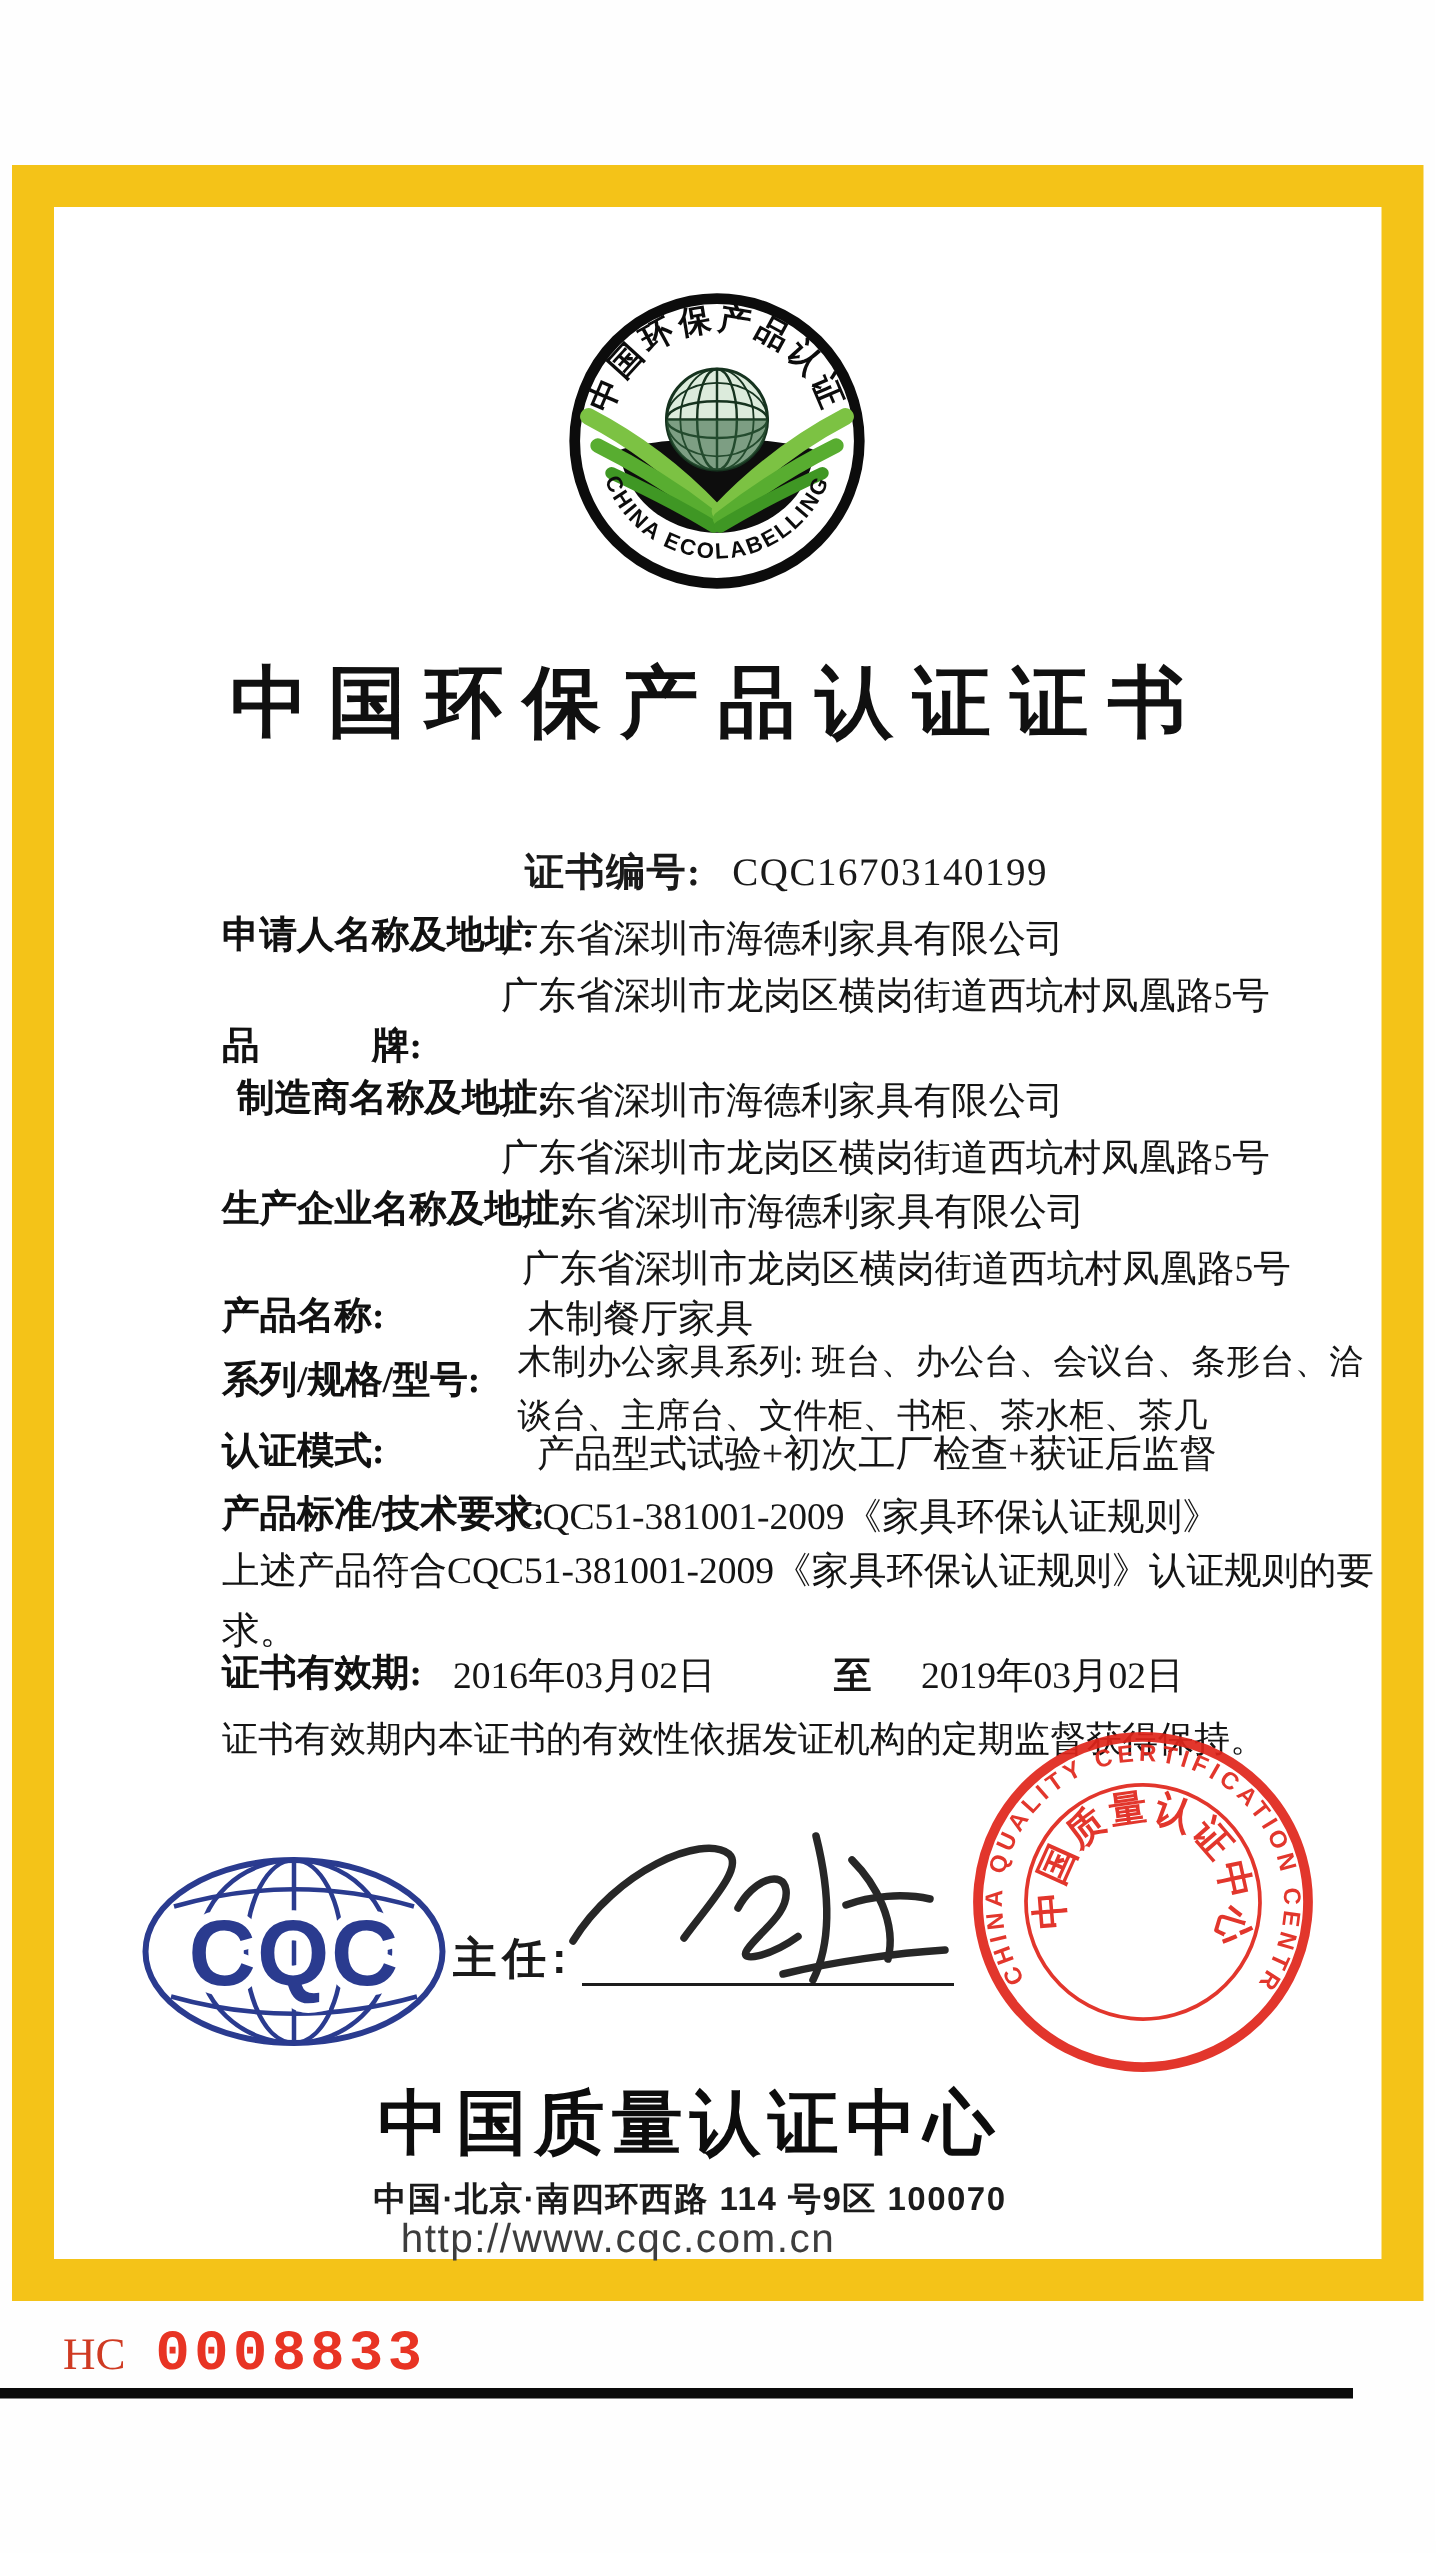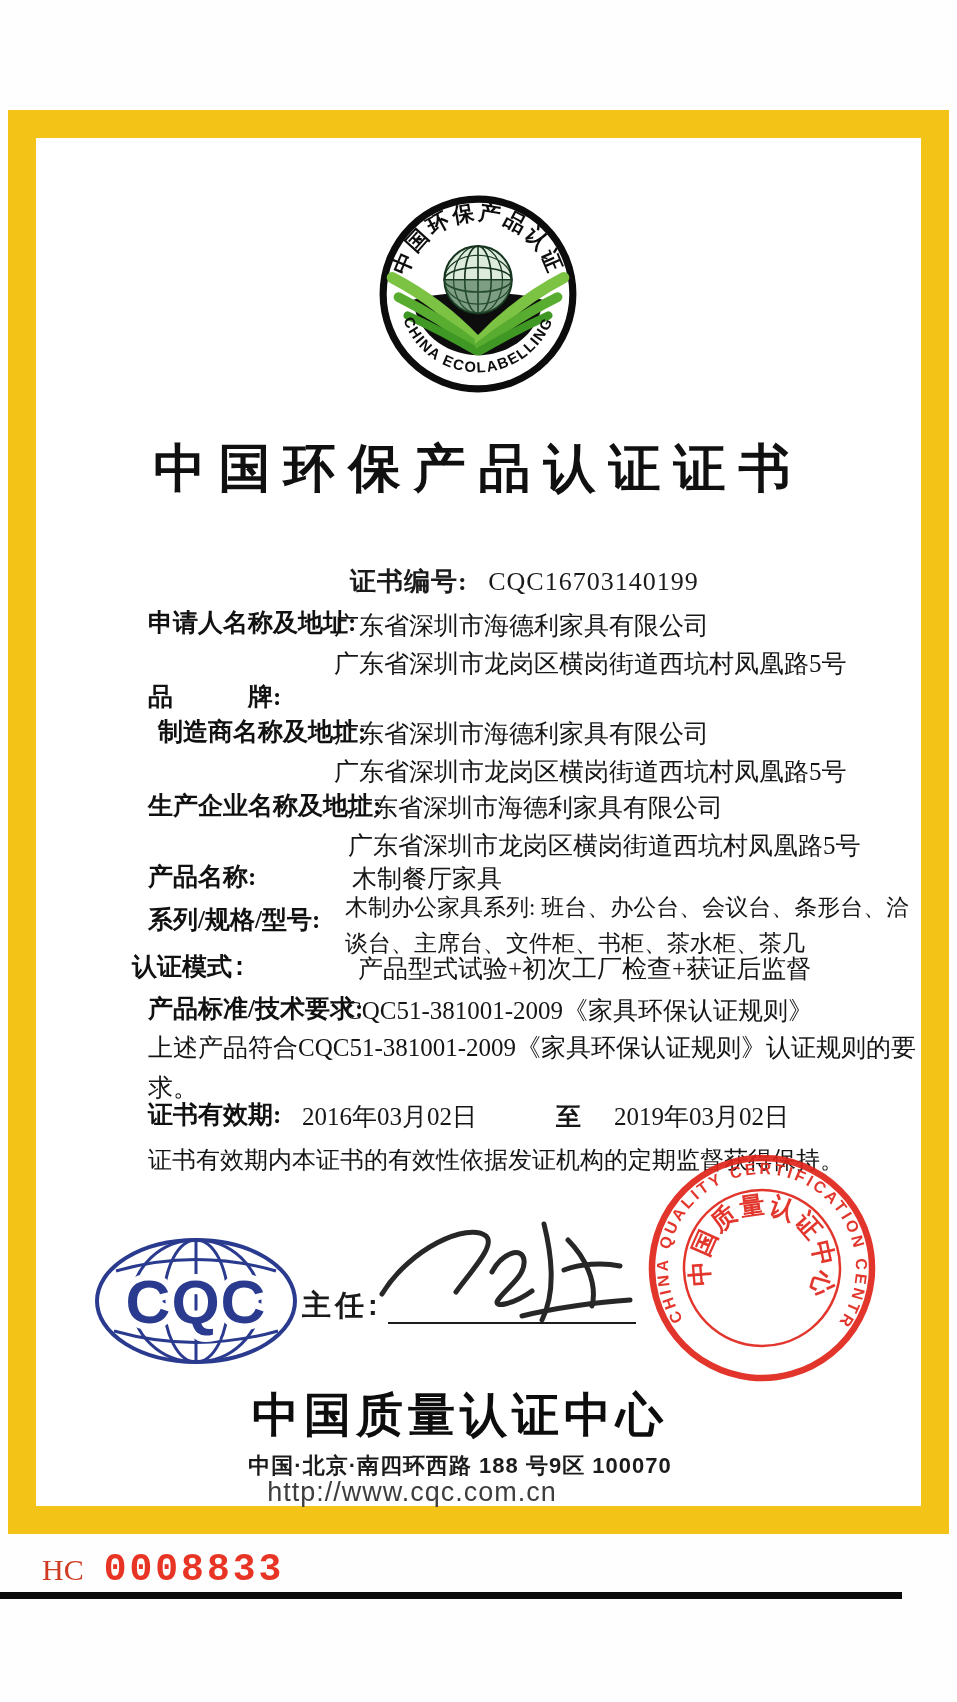--- a/index.html
+++ b/index.html
@@ -102,21 +102,21 @@
   <span class="abs label" style="left:148px;top:789px;">生产企业名称及地址:</span>
   <span class="abs value" style="left:348px;top:791px;">广东省深圳市海德利家具有限公司</span>
   <span class="abs value" style="left:348px;top:829px;">广东省深圳市龙岗区横岗街道西坑村凤凰路5号</span>
 
   <span class="abs label" style="left:148px;top:860px;">产品名称:</span>
   <span class="abs value" style="left:352px;top:862px;">木制餐厅家具</span>
 
   <span class="abs label" style="left:148px;top:903px;">系列/规格/型号:</span>
   <div class="abs value small" style="left:345px;top:890px;width:575px;">木制办公家具系列: 班台、办公台、会议台、条形台、洽谈台、主席台、文件柜、书柜、茶水柜、茶几</div>
 
-  <span class="abs label" style="left:132px;top:950px;font-family:Liberation Mono, monospace;">认证模式:</span>
+  <span class="abs label" style="left:148px;top:950px;">认证模式:</span>
   <span class="abs value" style="left:358px;top:952px;">产品型式试验+初次工厂检查+获证后监督</span>
 
   <span class="abs label" style="left:148px;top:992px;">产品标准/技术要求:</span>
   <span class="abs value" style="left:345px;top:994px;">CQC51-381001-2009《家具环保认证规则》</span>
 
   <div class="abs para" style="left:148px;top:1028px;width:778px;">上述产品符合CQC51-381001-2009《家具环保认证规则》认证规则的要求。</div>
 
   <span class="abs label" style="left:148px;top:1098px;">证书有效期:</span>
   <span class="abs value" style="left:302px;top:1100px;">2016年03月02日</span>
   <span class="abs value" style="left:556px;top:1100px;font-weight:600;">至</span>
@@ -156,21 +156,21 @@
       <text font-family="Liberation Sans, sans-serif" font-weight="bold" font-size="16" letter-spacing="3" fill="#E0251B">
         <textPath href="#stampRing" startOffset="50%" text-anchor="middle">CHINA QUALITY CERTIFICATION CENTRE</textPath>
       </text>
       <text font-family="Liberation Sans, sans-serif" font-weight="bold" font-size="25" letter-spacing="2" fill="#E0251B">
         <textPath href="#stampInner" startOffset="50%" text-anchor="middle">中国质量认证中心</textPath>
       </text>
     </g>
   </svg>
 
   <div class="abs orgname">中国质量认证中心</div>
-  <div class="abs orgaddr">中国·北京·南四环西路 188 号9区  100070</div>
+  <div class="abs orgaddr">中国·北京·南四环西路 114 号9区  100070</div>
   <div class="abs orgurl">http://www.cqc.com.cn</div>
 
   <div class="abs serial">
     <span class="hc">HC</span>
     <span class="num">0008833</span>
   </div>
 
   <div class="abs scanline"></div>
 
 </div>

